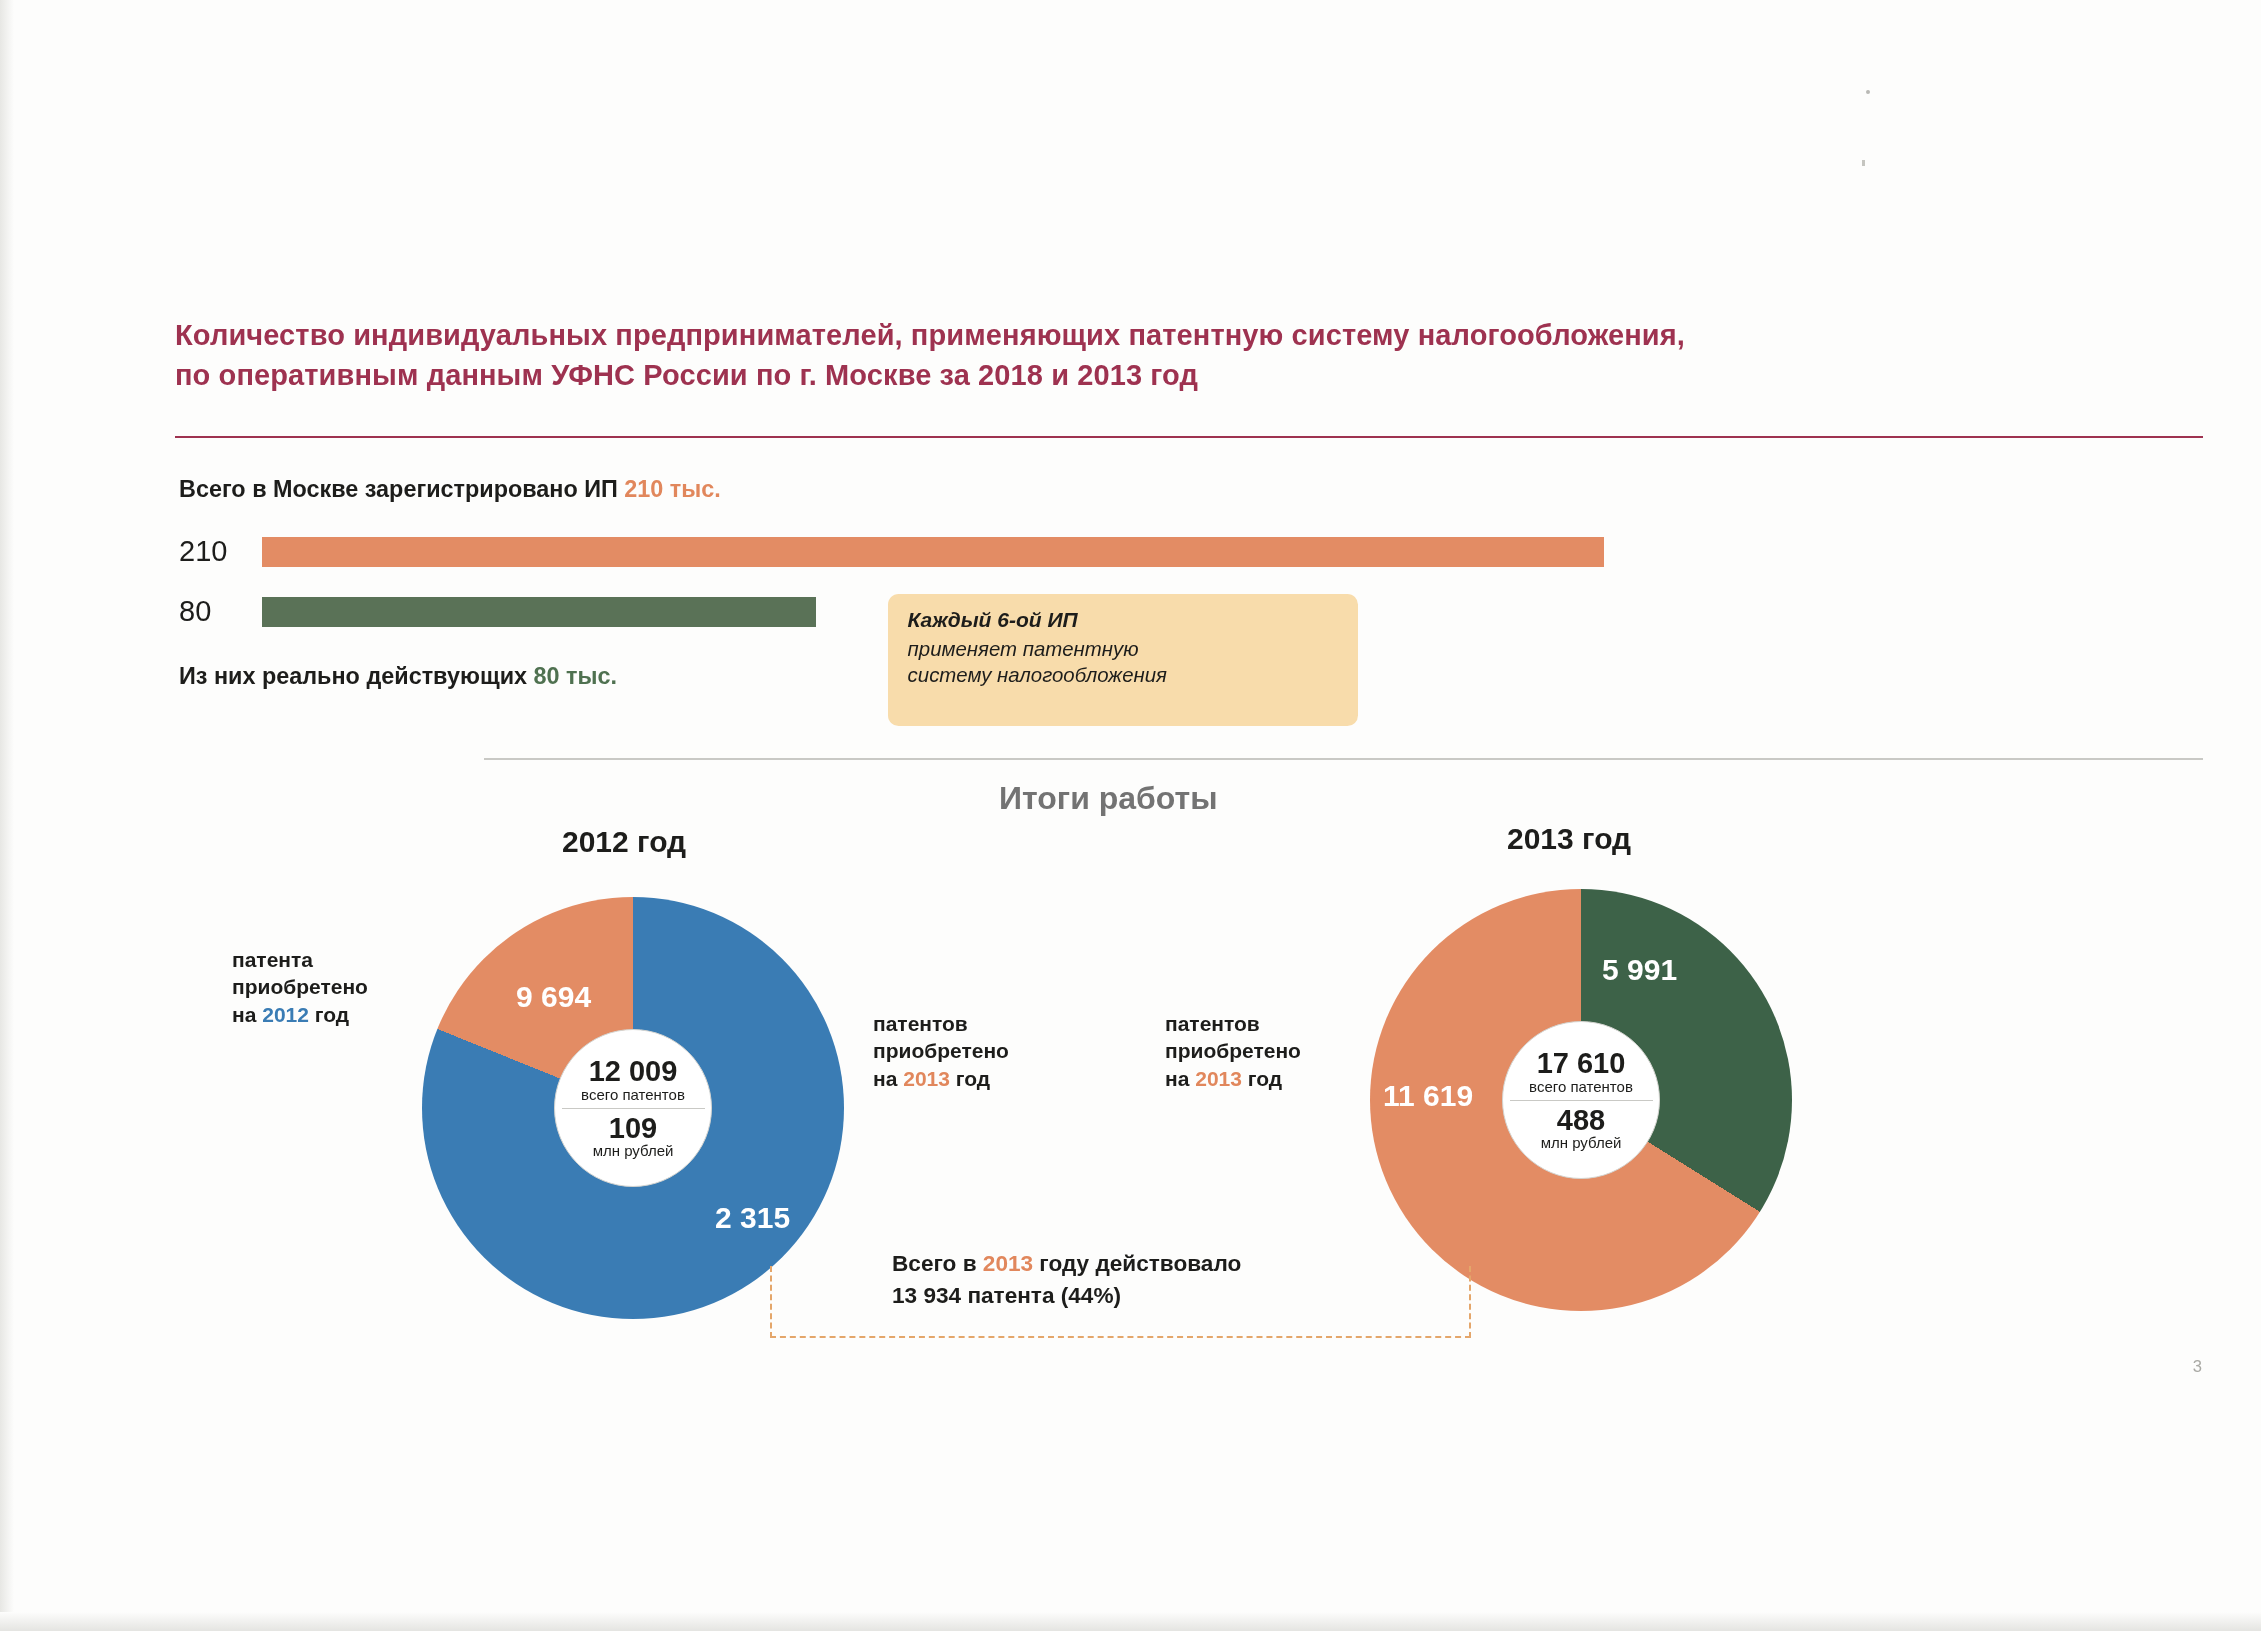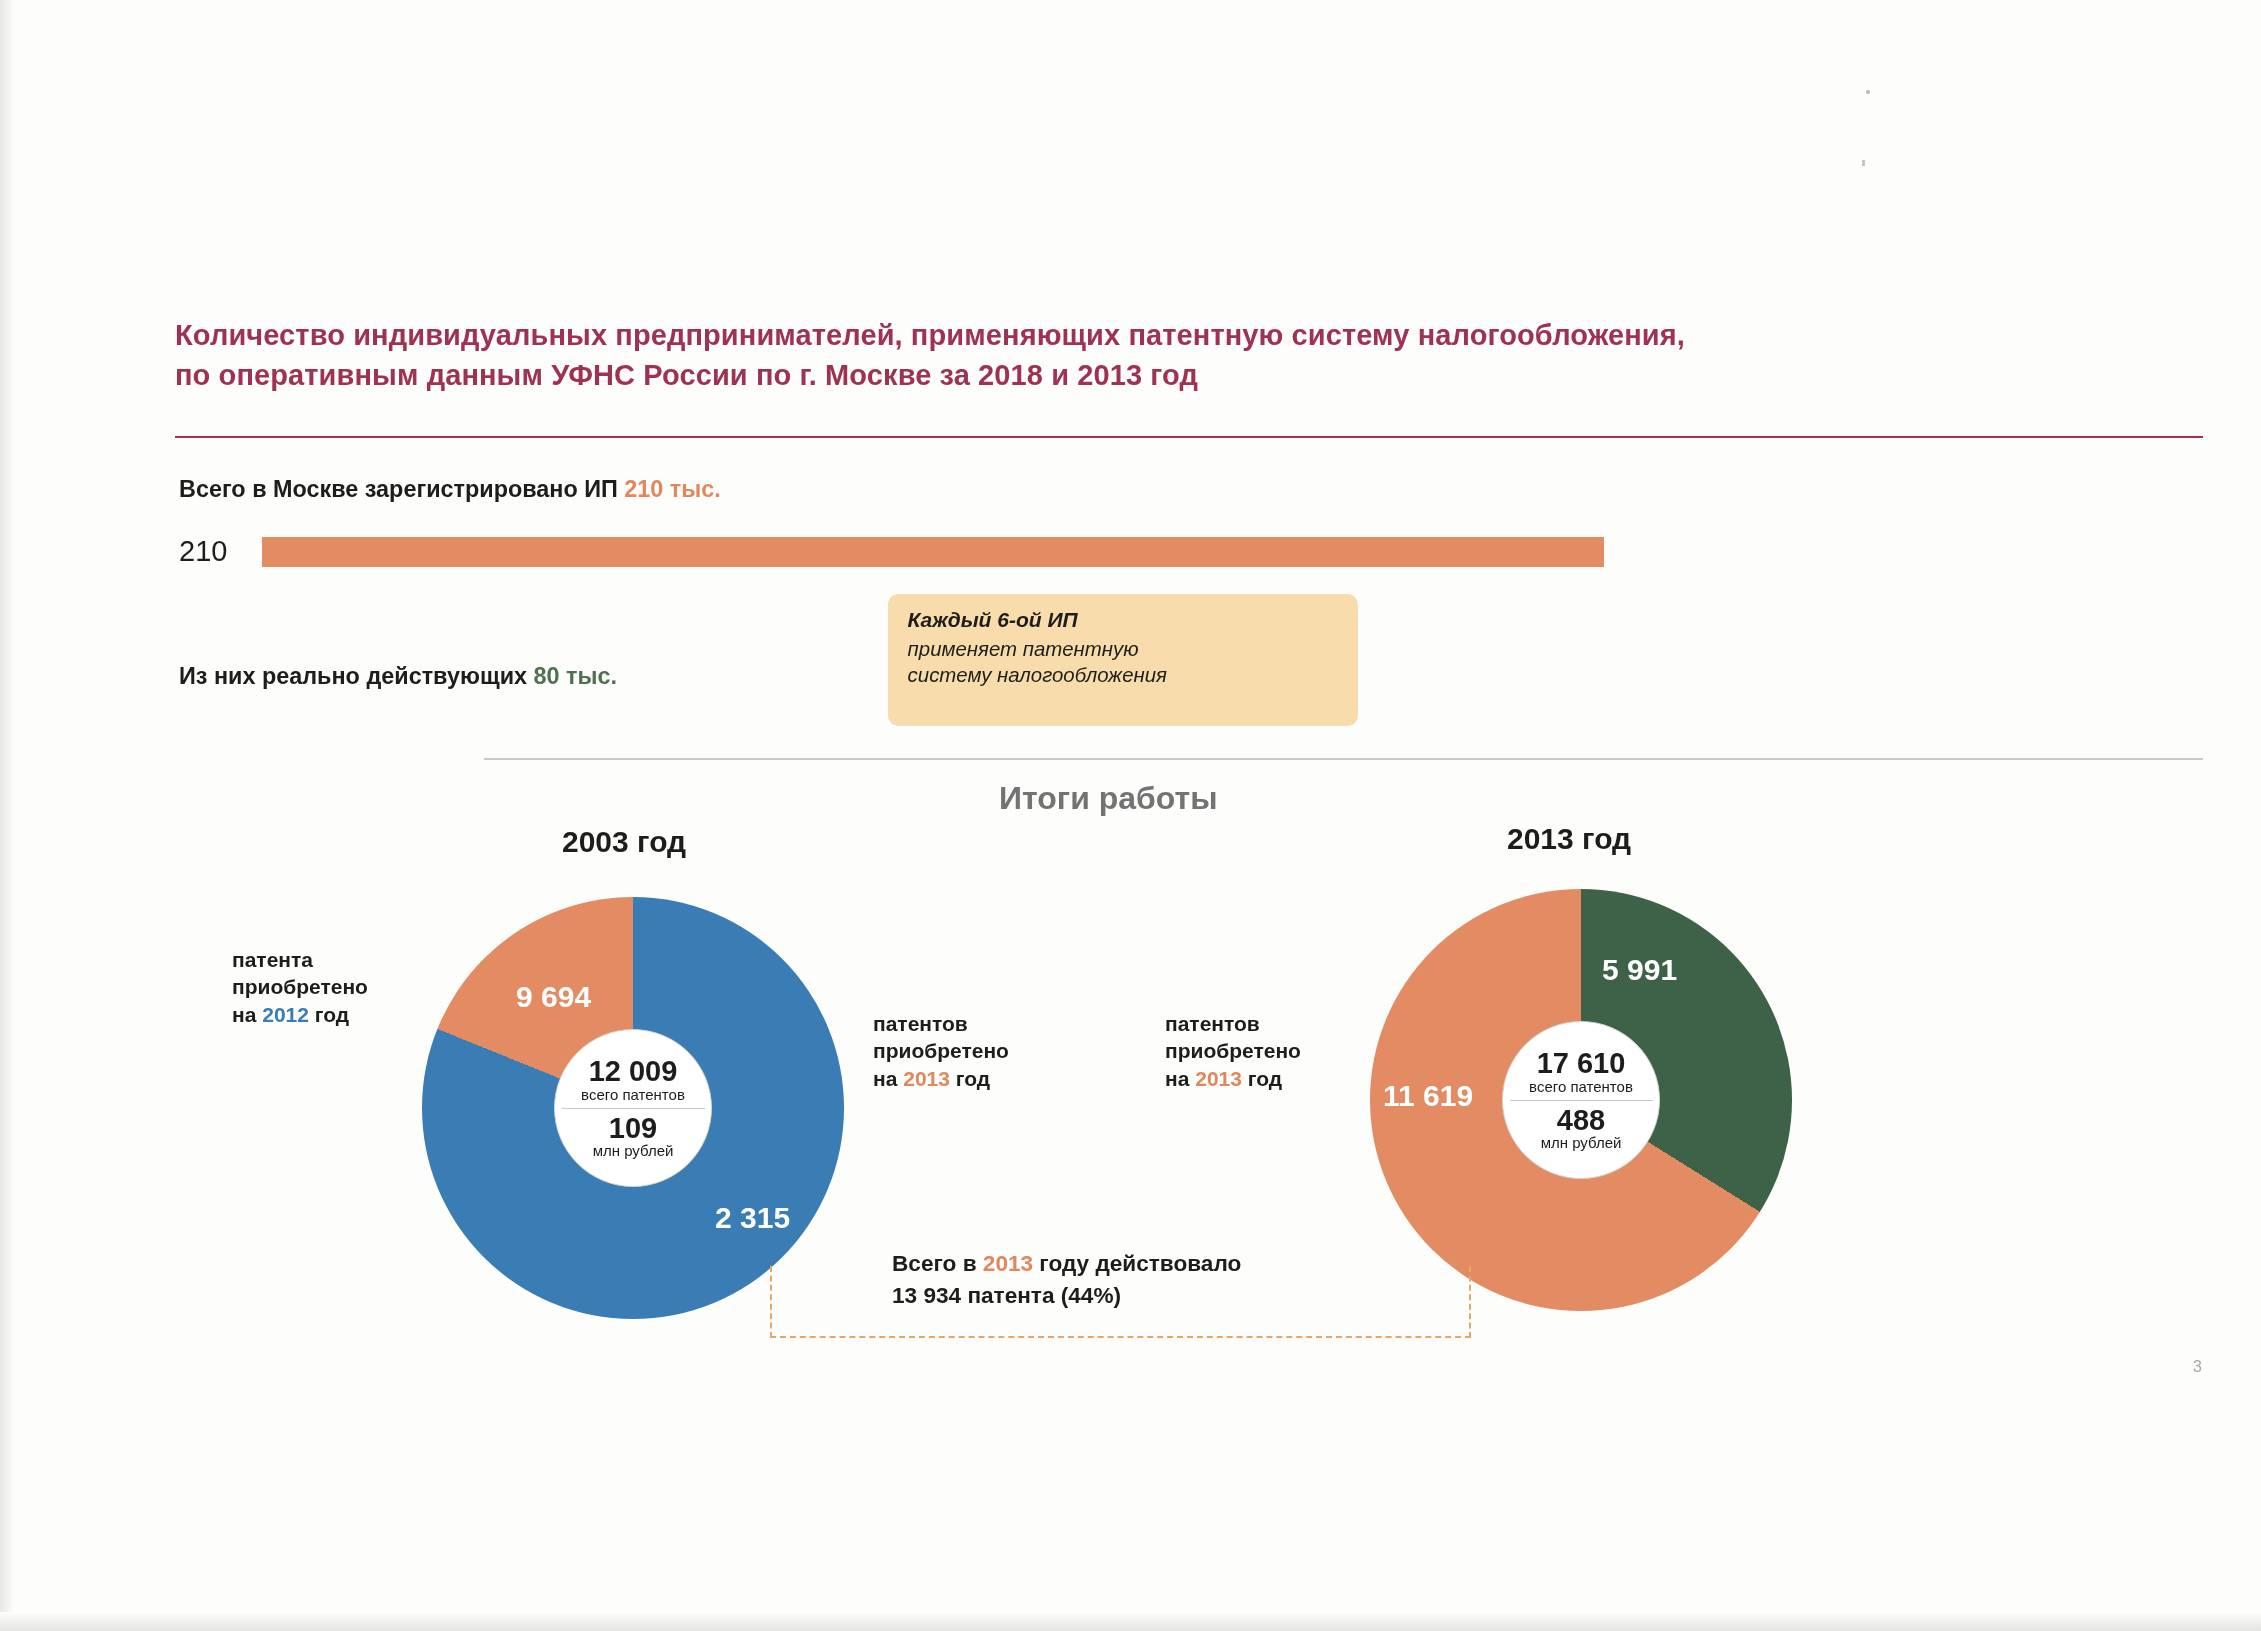--- a/index.html
+++ b/index.html
@@ -296,35 +296,39 @@
   <div class="title-rule"></div>
 
   <div class="caption-top">
     <span>Всего в Москве зарегистрировано ИП </span><span class="hl-orange">210 тыс.</span>
   </div>
 
   <div class="bar-row bar-row-210">
     <div class="bar-label">210</div>
     <div class="bar-fill bar-210"></div>
   </div>
+  <div class="bar-row bar-row-80">
+    <div class="bar-label">80</div>
+    <div class="bar-fill bar-80"></div>
+  </div>
 
   <div class="caption-bottom">
     <span>Из них реально действующих </span><span class="hl-green">80 тыс.</span>
   </div>
 
   <div class="callout">
     <div class="callout-title">Каждый 6-ой ИП</div>
     <div class="callout-text">применяет патентную</div>
     <div class="callout-text">систему налогообложения</div>
   </div>
 
   <div class="mid-rule"></div>
 
   <div class="section-title">Итоги работы</div>
-  <div class="year-2012">2003 год</div>
+  <div class="year-2012">2012 год</div>
   <div class="year-2013">2013 год</div>
 
   <div class="donut donut-left"></div>
   <div class="donut-hole hole-left">
     <div class="hole-num">12 009</div>
     <div class="hole-sub">всего патентов</div>
     <div class="hole-divider"></div>
     <div class="hole-num">109</div>
     <div class="hole-sub">млн рублей</div>
   </div>

